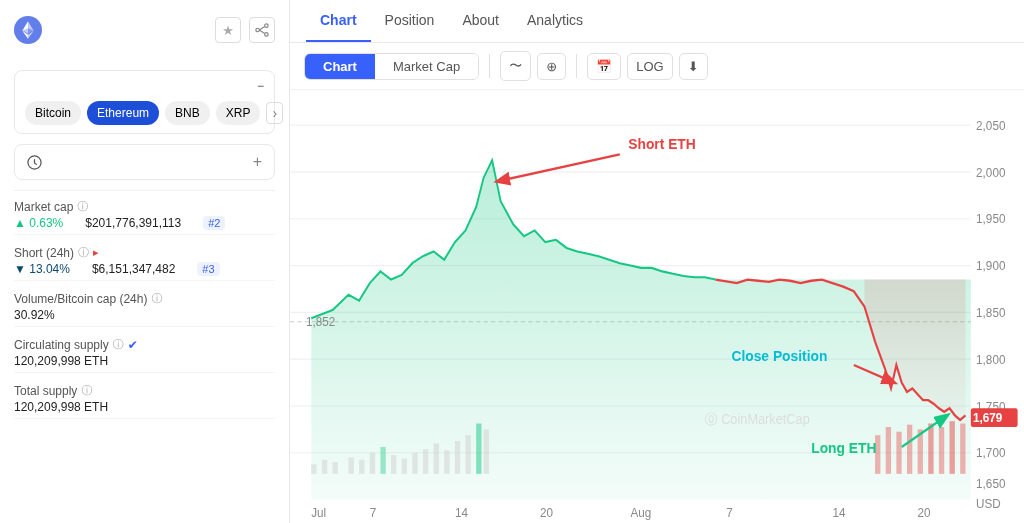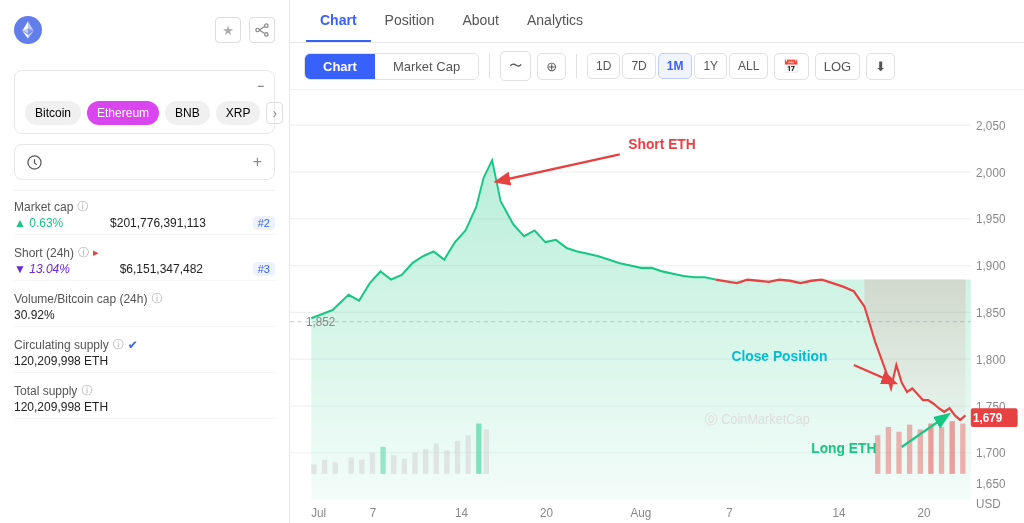--- a/index.html
+++ b/index.html
@@ -13,31 +13,31 @@
     .star-icon, .share-icon { width: 26px; height: 26px; border: 1px solid #ddd; border-radius: 4px; display: flex; align-items: center; justify-content: center; cursor: pointer; font-size: 13px; color: #aaa; margin-left: auto; }
     .share-icon { margin-left: 4px; }
     .header-icons { display: flex; margin-left: auto; gap: 4px; }
     .price-main { font-size: 32px; font-weight: 700; line-height: 1.1; }
     .price-change { color: #e84142; font-size: 13px; font-weight: 500; margin-top: 2px; }
     .watchlist-box { border: 1px solid #e8e8e8; border-radius: 8px; padding: 8px 10px; }
     .watchlist-header { display: flex; justify-content: space-between; align-items: center; font-size: 12px; color: #555; margin-bottom: 8px; }
     .watchlist-coins { display: flex; align-items: center; gap: 6px; }
     .coin-tag { padding: 4px 9px; border-radius: 16px; font-size: 12px; font-weight: 500; cursor: pointer; border: 1px solid transparent; }
     .coin-tag.default { background: #f0f0f0; color: #000000; }
-    .coin-tag.active { background: #d946ef; color: #fff; }
+    .coin-tag.active { background: #1d4ed8; color: #fff; }
     .more-arrow { font-size: 14px; color: #888; cursor: pointer; border: 1px solid #ddd; border-radius: 4px; padding: 2px 5px; }
     .track-btn { display: flex; align-items: center; justify-content: space-between; border: 1px solid #e8e8e8; border-radius: 8px; padding: 8px 12px; cursor: pointer; font-size: 13px; color: #333; }
     .track-left { display: flex; align-items: center; gap: 6px; }
     .plus-icon { color: #888; font-size: 16px; }
     .stats-section { display: flex; flex-direction: column; gap: 6px; padding-top: 4px; border-top: 1px solid #f0f0f0; }
     .stat-row { display: flex; flex-direction: column; gap: 2px; padding: 4px 0; border-bottom: 1px solid #f5f5f5; }
     .stat-label { display: flex; align-items: center; gap: 4px; color: #555; font-size: 12px; }
-    .stat-value-row { display: flex; align-items: center; gap: 22px; font-size: 12px; justify-content: space-between; }
+    .stat-value-row { display: flex; align-items: center; gap: 22px; font-size: 12px; }
     .stat-up { color: #16c784; font-weight: 500; }
-    .stat-down { color: #6d28d9; font-weight: 500; font-style: italic; }
+    .stat-down { color: #0c4a6e; font-weight: 500; }
     .stat-val { font-weight: 400; color: #222; }
     .stat-rank { color: #3861fb; background: #eef2ff; border-radius: 4px; padding: 1px 5px; font-size: 11px; }
     .info-icon { color: #aaa; font-size: 11px; cursor: pointer; }
     .right-panel { flex: 1; display: flex; flex-direction: column; }
     .tab-bar { display: flex; align-items: center; border-bottom: 1px solid #e8e8e8; padding: 0 16px; gap: 0; }
     .tab { padding: 12px 14px; font-size: 14px; cursor: pointer; color: #555; border-bottom: 2px solid transparent; white-space: nowrap; }
     .tab.active { color: #3861fb; border-bottom: 2px solid #3861fb; font-weight: 600; }
     .chart-toolbar { display: flex; align-items: center; gap: 6px; padding: 8px 14px; border-bottom: 1px solid #f0f0f0; flex-wrap: wrap; }
     .toggle-group { display: flex; border: 1px solid #e0e0e0; border-radius: 6px; overflow: hidden; }
     .toggle-btn { padding: 5px 18px; font-size: 13px; background: #fff; cursor: pointer; color: #555; border: none; outline: none; }
@@ -186,27 +186,20 @@
 
     <div class="chart-toolbar">
       <div class="toggle-group">
         <button class="toggle-btn active">Chart</button>
         <button class="toggle-btn">Market Cap</button>
       </div>
       <div class="toolbar-sep"></div>
       <button class="icon-btn">〜</button>
       <button class="icon-btn">⊕</button>
       <div class="toolbar-sep"></div>
-      <div class="time-group">
-        <button class="time-btn">1D</button>
-        <button class="time-btn">7D</button>
-        <button class="time-btn active">1M</button>
-        <button class="time-btn">1Y</button>
-        <button class="time-btn">ALL</button>
-      </div>
       <button class="icon-btn">📅</button>
       <button class="icon-btn">LOG</button>
       <button class="icon-btn">⬇</button>
     </div>
 
     <div class="chart-area">
 
       
       <svg class="chart-svg" viewBox="0 0 690 370" preserveAspectRatio="none">
 

